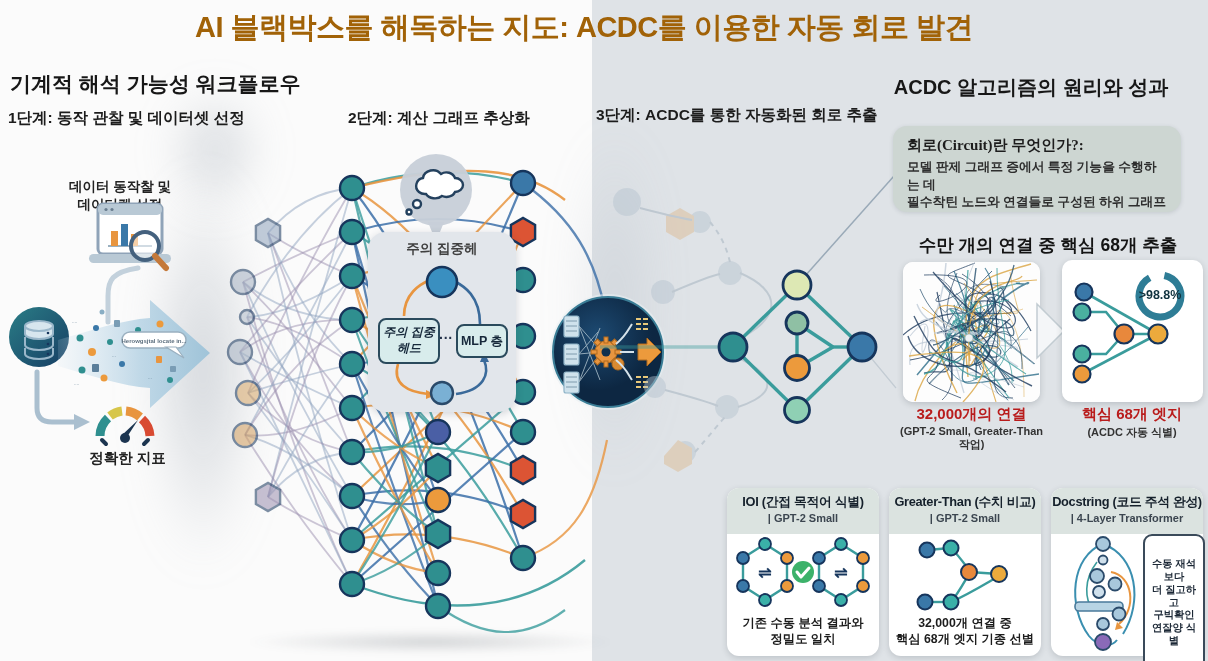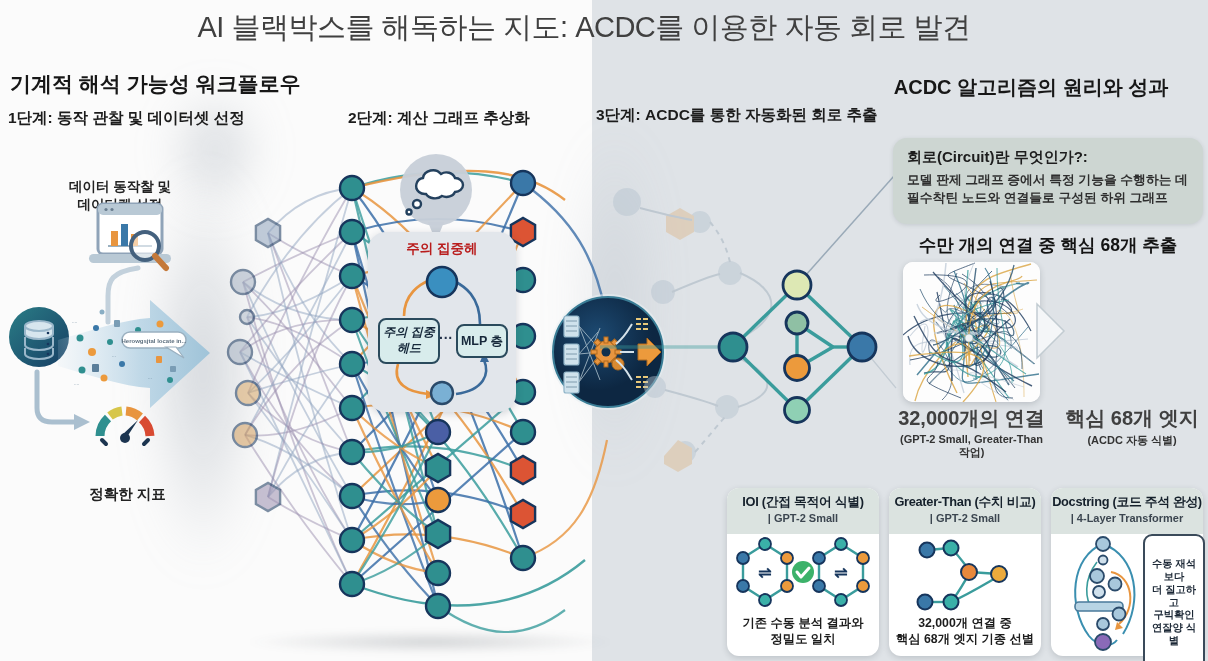--- a/index.html
+++ b/index.html
@@ -8,54 +8,54 @@
   #canvas { position:relative; width:1208px; height:661px; background:#fbfbfb; overflow:hidden; }
   .abs { position:absolute; }
 
   
   #right-panel { left:592px; top:0; width:616px; height:661px; background:#dfe3e7; }
   .smoke { border-radius:50%; filter:blur(22px); background:radial-gradient(closest-side, rgba(150,160,172,.45), rgba(150,160,172,0)); }
   #net-shadow { left:245px; top:630px; width:370px; height:24px; border-radius:50%;
     background:radial-gradient(closest-side, rgba(40,50,60,.18), rgba(40,50,60,0)); filter:blur(3px); }
 
   
-  #main-title { left:0; top:8px; width:1168px; text-align:center; font-size:29px; font-weight:400; letter-spacing:-.5px; color:#404040; }
+  #main-title { left:0; top:8px; width:1168px; text-align:center; font-size:29px; font-weight:700; letter-spacing:-.5px; color:#a16207; }
   #wf-heading { left:10px; top:70px; font-size:21px; font-weight:800; color:#171717; }
   #acdc-heading { left:858px; top:74px; width:346px; text-align:center; font-size:20px; font-weight:800; color:#171717; }
   .step-label { font-size:15.5px; font-weight:800; color:#1c1c1c; }
 
   
   #dataset-note { left:40px; top:178px; width:160px; text-align:center; font-size:13.5px; font-weight:800; line-height:1.3; color:#222; }
-  #metric-label { left:80px; top:449px; width:95px; text-align:center; font-size:14.5px; font-weight:800; color:#222;margin-top:36px; }
+  #metric-label { left:80px; top:449px; width:95px; text-align:center; font-size:14.5px; font-weight:800; color:#222; }
 
   
   #inset-card { left:368px; top:232px; width:148px; height:180px; background:#e2e6eb; border-radius:18px;
     box-shadow:0 2px 8px rgba(30,40,60,.18); }
-  #inset-title { position:absolute; left:0; top:8px; width:100%; text-align:center; font-size:13.5px; font-weight:800; color:#b91c1c; }
+  #inset-title { position:absolute; left:0; top:8px; width:100%; text-align:center; font-size:13.5px; font-weight:800; color:#404040; }
   .inset-box { position:absolute; background:#d8ecec; border:2.5px solid #2a4a5c; border-radius:8px;
     text-align:center; font-weight:800; color:#16283a; }
   #attn-box { left:10px; top:86px; width:62px; height:46px; font-size:12px; line-height:1.35; padding-top:4px;font-style:italic; }
   #mlp-box { left:88px; top:92px; width:52px; height:34px; font-size:12.5px; line-height:30px; }
   #inset-dots { position:absolute; left:66px; top:98px; width:24px; text-align:center; font-size:14px; font-weight:800; color:#24324a; }
 
   
-  #circuit-def { left:893px; top:138px; width:310px; height:86px; background:#cdd6d2; border-radius:14px; padding:10px 14px;
-    box-shadow:0 1px 4px rgba(50,60,70,.15); }
+  #circuit-def { left:893px; top:126px; width:288px; height:86px; background:#cdd6d2; border-radius:14px; padding:10px 14px;
+    box-shadow:0 1px 4px rgba(50,60,70,.15);font-family:Liberation Serif, serif; }
   #circuit-def .def-title { font-size:15px; font-weight:800; color:#1d1d1d; margin-bottom:4px; }
   #circuit-def .def-line { font-size:12.8px; font-weight:600; color:#2e2e2e; line-height:1.38; }
 
   #extraction-heading { left:890px; top:233px; width:316px; text-align:center; font-size:17.5px; font-weight:800; color:#141414; }
 
   .mini-card { background:#fff; border-radius:10px; box-shadow:0 2px 6px rgba(40,50,60,.2); }
   #hairball-card { left:903px; top:262px; width:137px; height:140px; overflow:hidden; }
   #extracted-card { left:1062px; top:260px; width:141px; height:142px; }
   #accuracy-badge { position:absolute; left:66px; top:28px; width:64px; text-align:center; font-size:12.5px; font-weight:800; color:#10323e; }
 
   .pair-caption { text-align:center; }
-  .pair-caption .cap-title { font-size:20px; font-weight:800; color:#404040; }
+  .pair-caption .cap-title { font-size:15px; font-weight:800; color:#b91c1c; }
   .pair-caption .cap-sub { font-size:11px; font-weight:600; color:#333; margin-top:1px; }
   #before-caption { left:893px; top:405px; width:157px; }
   #after-caption  { left:1058px; top:405px; width:148px; }
 
   #repro-heading { left:785px; top:458px; width:370px; text-align:center; font-size:17.5px; font-weight:800; color:#141414; }
 
   
   #cards-row { left:727px; top:488px; width:478px; height:168px; display:flex; gap:10px; }
   .repro-card { width:152px; height:168px; background:#fff; border-radius:12px; box-shadow:0 2px 6px rgba(40,50,60,.18);
     position:relative; overflow:visible; }
@@ -552,20 +552,41 @@
         <path d="M106,139 C59,108 43,101 121,125" fill="none" stroke="#c0ccd8" stroke-width="0.8" opacity=".8"></path>
         <path d="M6,94 C45,89 116,79 60,140" fill="none" stroke="#d9a441" stroke-width="1.4" opacity=".8"></path>
         <circle cx="66" cy="76" r="4" fill="#f0f2f4" stroke="#8aa" stroke-width=".5"></circle>
       </svg>
   </div>
 
   <svg class="abs" style="left:1034px;top:300px;" width="34" height="62" viewBox="0 0 34 62">
     <polygon points="3,4 30,31 3,58" fill="#f4f6f8" stroke="#c2ccd2" stroke-width="1.5"></polygon>
   </svg>
 
+  <div id="extracted-card" class="abs mini-card">
+    <svg width="141" height="142" viewBox="0 0 141 142" style="position:absolute;left:0;top:0;">
+      <g fill="none" stroke="#3a9c9c" stroke-width="2.6">
+        <line x1="22" y1="32" x2="96" y2="74"></line>
+        <path d="M20,52 L44,52 L62,74"></path>
+        <path d="M20,94 L44,94 L62,74"></path>
+        <line x1="20" y1="114" x2="96" y2="74"></line>
+        <line x1="62" y1="74" x2="96" y2="74"></line>
+      </g>
+      <g stroke="#16355c" stroke-width="2.2">
+        <circle cx="22" cy="32" r="8.5" fill="#3a78a8"></circle>
+        <circle cx="20" cy="52" r="8.5" fill="#4ab0a0"></circle>
+        <circle cx="20" cy="94" r="8.5" fill="#4ab0a0"></circle>
+        <circle cx="20" cy="114" r="8.5" fill="#ec9a3c"></circle>
+        <circle cx="62" cy="74" r="9.5" fill="#e8883c"></circle>
+        <circle cx="96" cy="74" r="9.5" fill="#ecaa3c"></circle>
+      </g>
+      <circle cx="98" cy="36" r="21" fill="none" stroke="#2e7d96" stroke-width="7" stroke-dasharray="116 16" transform="rotate(-78 98 36)"></circle>
+    </svg>
+    <div id="accuracy-badge">&gt;98.8%</div>
+  </div>
 
   <div id="before-caption" class="abs pair-caption">
     <div class="cap-title">32,000개의 연결</div>
     <div class="cap-sub">(GPT-2 Small, Greater-Than 작업)</div>
   </div>
   <div id="after-caption" class="abs pair-caption">
     <div class="cap-title">핵심 68개 엣지</div>
     <div class="cap-sub">(ACDC 자동 식별)</div>
   </div>
 

